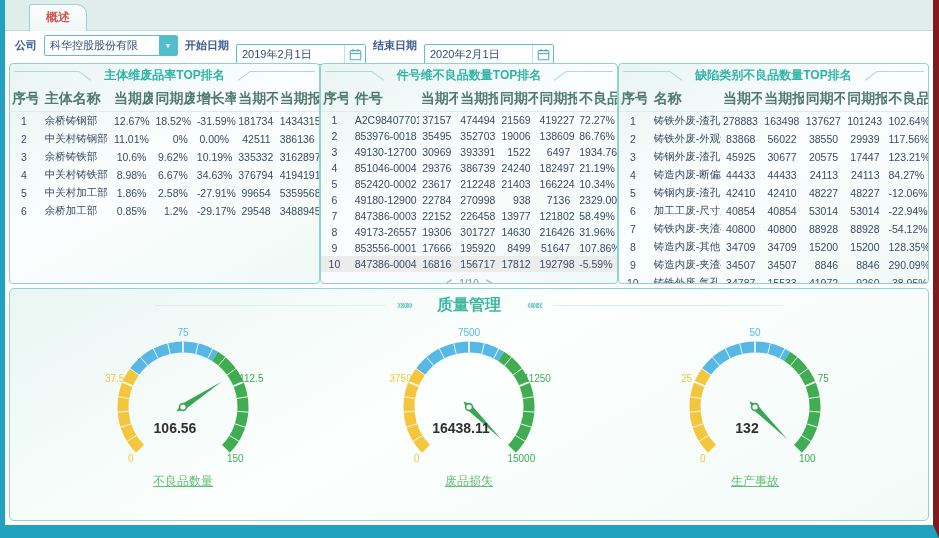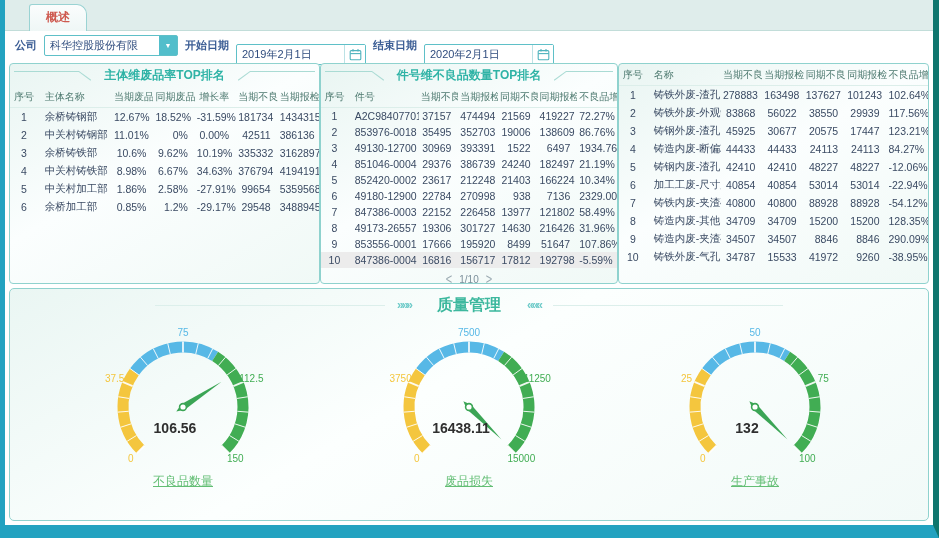--- a/index.html
+++ b/index.html
@@ -1,18 +1,18 @@
 <!DOCTYPE html>
 <html><head>
 <meta charset="utf-8">
 <style>
   html,body{margin:0;padding:0;background:#fff;}
   body{width:939px;height:538px;font-family:"Liberation Sans","DejaVu Sans",sans-serif;}
   .frame{box-sizing:border-box;width:939px;height:538px;background:#fff;
-    border-left:5px solid #23A2C0;border-right:6px solid #0f766e;border-bottom:13px solid #23A2C0;
+    border-left:5px solid #23A2C0;border-right:6px solid #7f1d1d;border-bottom:13px solid #23A2C0;
     display:flex;flex-direction:column;overflow:hidden;}
   
   .tabbar{height:30px;background:#DFEDEB;border-bottom:1px solid #C2DDD9;display:flex;align-items:flex-end;padding-left:24px;flex:none;}
   .tab{background:linear-gradient(180deg,#FBFDFD,#EFF7F6);border:1px solid #9AD3D3;border-bottom:none;
     border-radius:3px 10px 0 0;padding:4px 16px 5px 16px;font-size:12px;font-weight:bold;color:#CE5A50;position:relative;top:1px;cursor:pointer;}
   
   .filters{height:29px;display:flex;align-items:center;padding-left:10px;gap:7px;font-size:11px;flex:none;background:#fff;}
   .flabel{color:#3A5C94;font-weight:bold;}
   .select,.date{display:flex;align-items:stretch;border:1px solid #5FC0C8;border-radius:2px;height:19px;background:#fff;cursor:pointer;}
   .select{width:132px;}
@@ -27,21 +27,21 @@
     overflow:hidden;display:flex;flex-direction:column;}
   .c1{flex:1.045;} .c2{flex:1;} .c3{flex:1.045;}
   .ribbon{display:flex;align-items:flex-start;height:22px;padding:0 4px;flex:none;}
   .rline{flex:1;height:1px;background:#AADBD4;margin-top:7px;}
   .rslant{width:15px;height:1px;background:#AADBD4;flex:none;}
   .ls{transform:rotate(36deg);transform-origin:left top;margin-top:7px;}
   .rs{transform:rotate(-36deg);transform-origin:right top;margin-top:7px;}
   .rtitle{color:#2FB3A6;font-weight:bold;font-size:12px;padding:3px 10px 0 10px;white-space:nowrap;}
   .table-wrap{flex:1;overflow:hidden;}
   table{width:100%;border-collapse:collapse;table-layout:fixed;font-size:10.5px;}
-  thead th{color:#4E7A70;font-weight:normal;font-size:10px;padding:4px 2px 3px 2px;border-bottom:1px solid #DCEEEA;white-space:nowrap;overflow:hidden;}
+  thead th{color:#4E7A70;font-weight:bold;font-size:14px;padding:4px 2px 3px 2px;border-bottom:1px solid #DCEEEA;white-space:nowrap;overflow:hidden;}
   tbody td{padding:2px 2px;color:#3A4A63;white-space:nowrap;overflow:hidden;}
   tbody tr{height:16px;}
   tr.hl{background:#ECECEC;}
   .alc{text-align:center;} .all{text-align:left;padding-left:7px;} .alr{text-align:right;padding-right:7px;}
   .pager{display:flex;justify-content:center;align-items:center;gap:7px;font-size:10px;color:#7C8F9B;padding-top:5px;}
   .pg-arrow{cursor:pointer;font-size:11px;color:#9BAAB2;transform:scaleY(1.3);}
   
   .bottom-card{box-sizing:border-box;margin:2px 4px 4px 4px;flex:1;border:1px solid #8FD2CE;border-radius:5px;
     background:linear-gradient(150deg,#EAF6F3 0%,#FCFFFE 45%,#F2FAF8 100%);display:flex;flex-direction:column;overflow:hidden;}
   .q-ribbon{display:flex;align-items:center;justify-content:center;gap:12px;height:24px;margin-top:4px;flex:none;}
@@ -312,20 +312,27 @@
             </tbody>
           </table>
           <div class="pager">
             <span class="pg-arrow">&lt;</span>
             <span>1/10</span>
             <span class="pg-arrow">&gt;</span>
           </div>
         </div>
     </div>
     <div class="card c3">
+      <div class="ribbon">
+        <span class="rline"></span>
+          <span class="rslant ls"></span>
+        <span class="rtitle">缺陷类别不良品数量TOP排名</span>
+        <span class="rslant rs"></span>
+          <span class="rline"></span>
+      </div>
       <div class="table-wrap">
           <table>
             <colgroup>
               <col style="width: 9%;">
               <col style="width: 24%;">
               <col style="width: 13.4%;">
               <col style="width: 13.4%;">
               <col style="width: 13.4%;">
               <col style="width: 13.4%;">
               <col style="width: 13.4%;">

